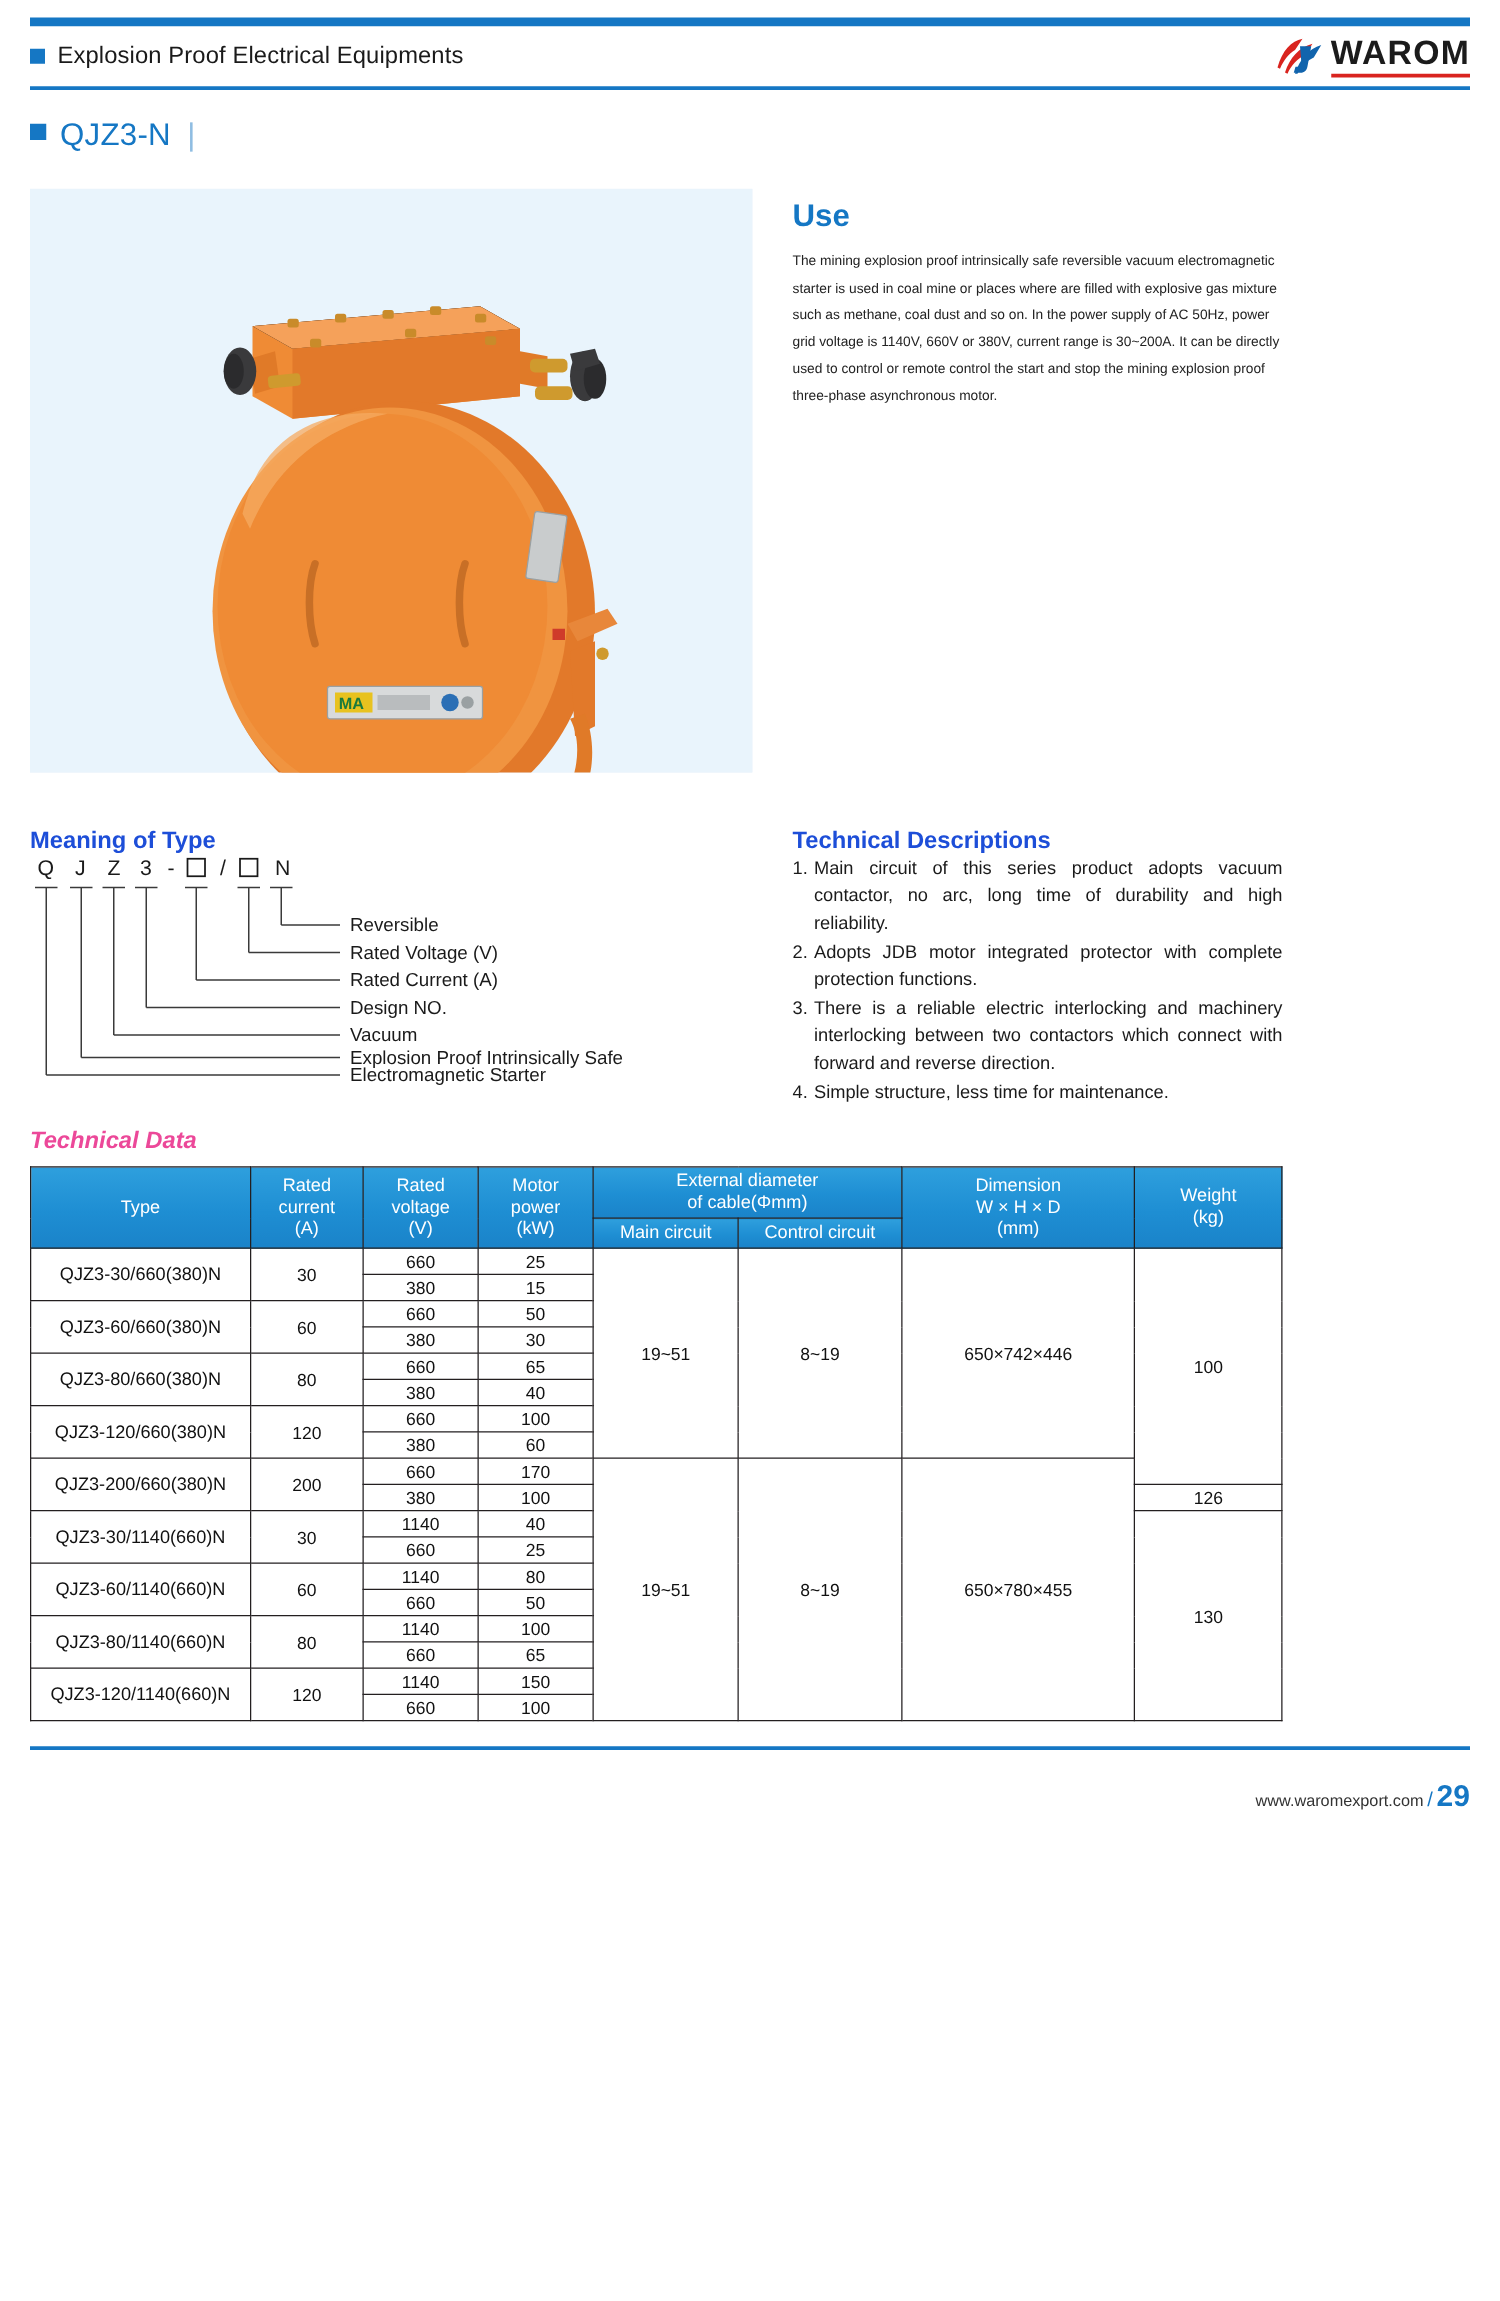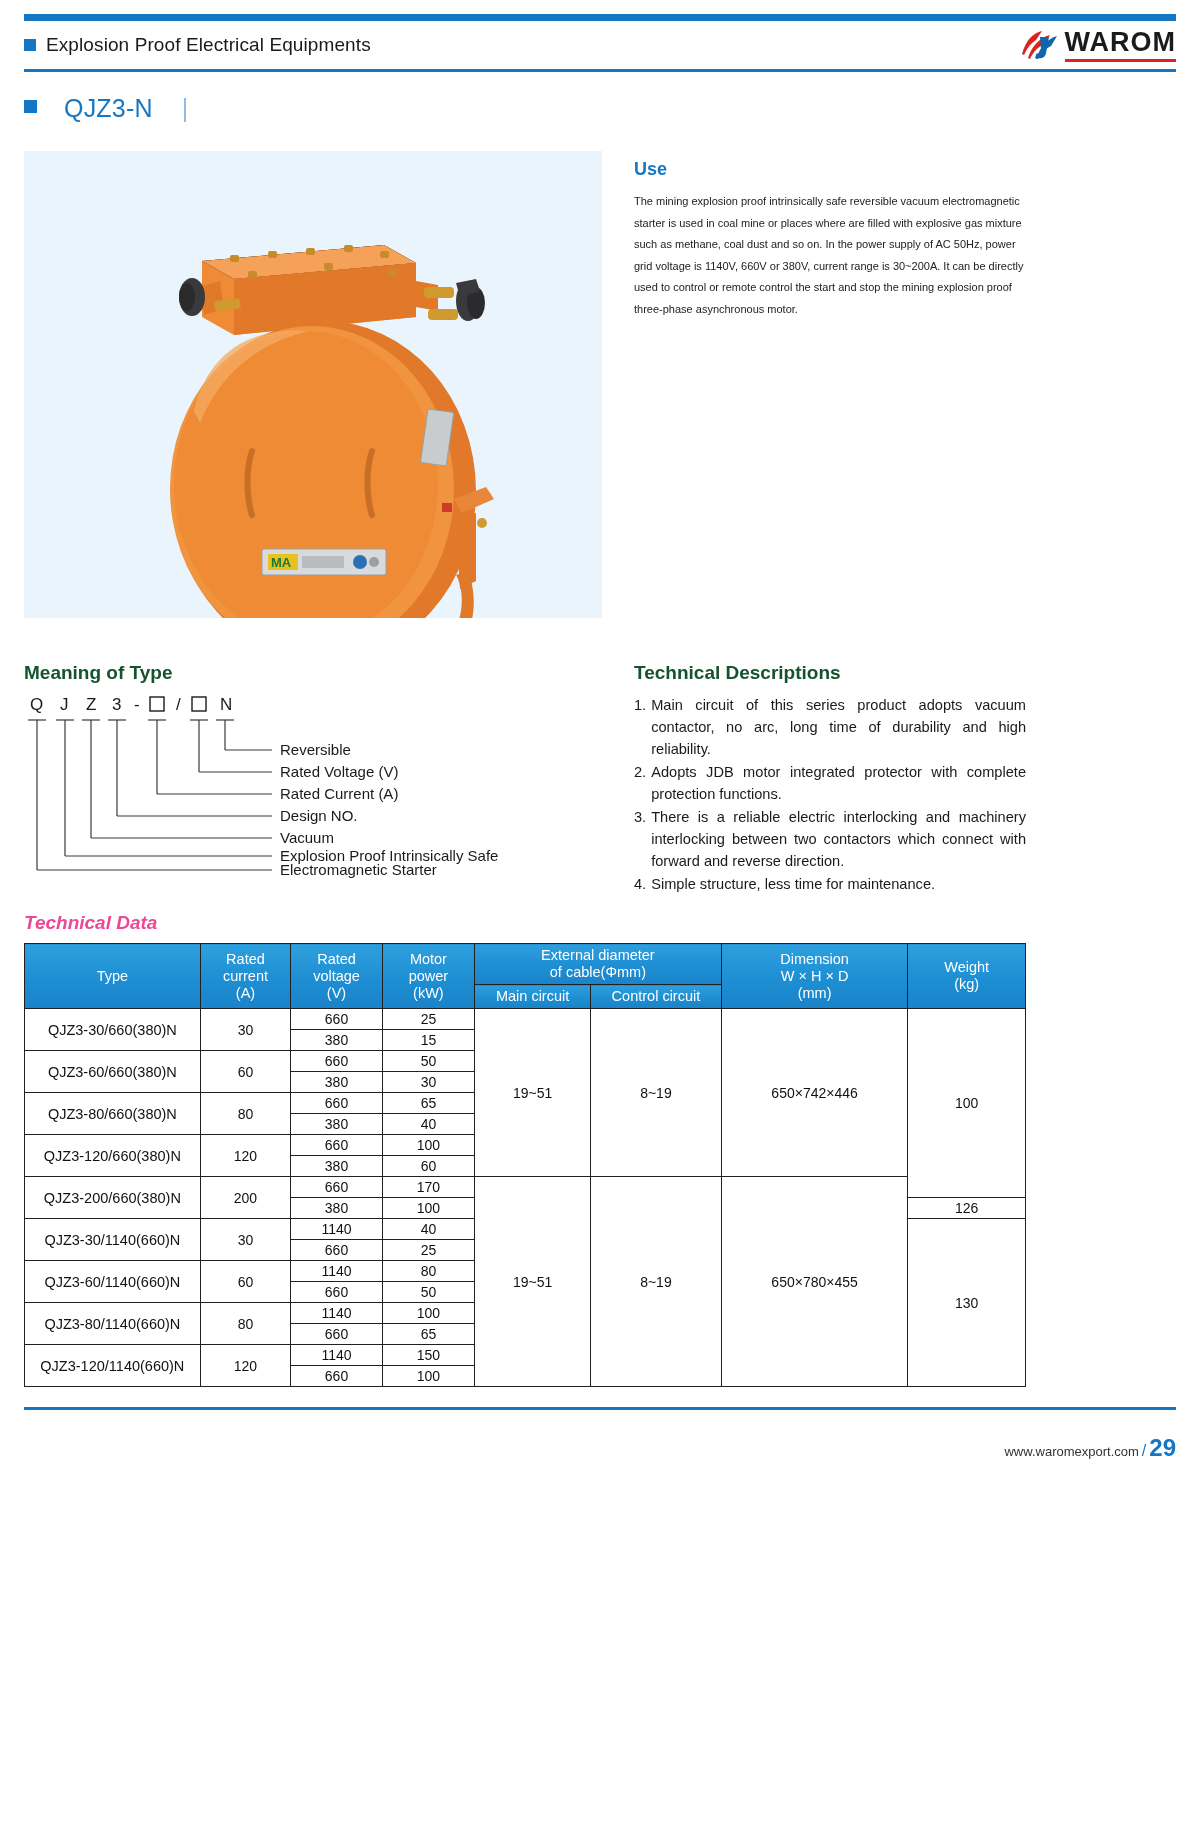--- a/index.html
+++ b/index.html
@@ -22,41 +22,41 @@
   .hdr-title { font-size: 19px; color: #1a1a1a; letter-spacing: .1px; }
   .logo { display: flex; align-items: center; gap: 7px; }
   .logo-mark { width: 38px; height: 30px; flex: none; }
   .logo-word { display: flex; flex-direction: column; align-items: stretch; }
   .logo-text { font-size: 27px; font-weight: bold; letter-spacing: 1px; color: #1b1b1b;
                font-family: "Liberation Sans", sans-serif; line-height: 1; }
   .logo-underline { height: 3px; background: #d9241f; margin-top: 3px; }
   .hdr-rule { height: 3px; background: #1577c4; }
 
   
-  .prod-title-row { display: flex; align-items: baseline; gap: 27px; margin-top: 22px; }
+  .prod-title-row { display: flex; align-items: baseline; gap: 11px; margin-top: 22px; }
   .sq-blue-lg { width: 13px; height: 13px; background: #1577c4; flex: none; position: relative; top: -4px; }
   .prod-code { font-size: 25px; color: #1577c4; letter-spacing: .2px; }
   .prod-bar { color: #8fbde2; font-size: 25px; padding: 0 2px; }
   .prod-name { font-size: 23px; color: #1577c4; letter-spacing: .1px; }
 
   
   .hero { display: flex; margin-top: 28px; gap: 32px; }
   .photo {
     width: 578px; height: 467px; background: #e9f4fc;
     position: relative; overflow: hidden; flex: none;
   }
   .use-col { width: 392px; padding-top: 8px; }
-  .sec-head { font-size: 18px; font-weight: bold; color: #1577c4; margin-bottom: 11px; }
+  .sec-head { font-size: 25px; font-weight: bold; color: #1577c4; margin-bottom: 11px; }
   .use-body { font-size: 11px; line-height: 21.5px; color: #222; text-align: left; }
 
   
   .mid { display: flex; margin-top: 44px; gap: 32px; }
   .mot-col { width: 578px; flex: none; }
   .td-col { width: 392px; }
-  .sec-head2 { font-size: 19px; font-weight: bold; color: #14532d; margin-bottom: 10px; }
+  .sec-head2 { font-size: 19px; font-weight: bold; color: #1d4ed8; }
   .type-diagram { position: relative; height: 200px; width: 560px; font-size: 15px; }
   .td-list { font-size: 14.6px; line-height: 22px; }
   .td-list li { display: flex; gap: 5px; margin-bottom: 1px; text-align: justify; }
   .td-num { flex: none; }
   .td-txt { flex: 1; text-align: justify; }
 
   
   .td-head { font-size: 19px; font-weight: bold; color: #ec4899; margin: 16px 0 9px 0; font-style: italic; }
   table.tdata { border-collapse: collapse; width: 1002px; font-size: 14px; }
   table.tdata th, table.tdata td { border: 1px solid #231f20; text-align: center; }

